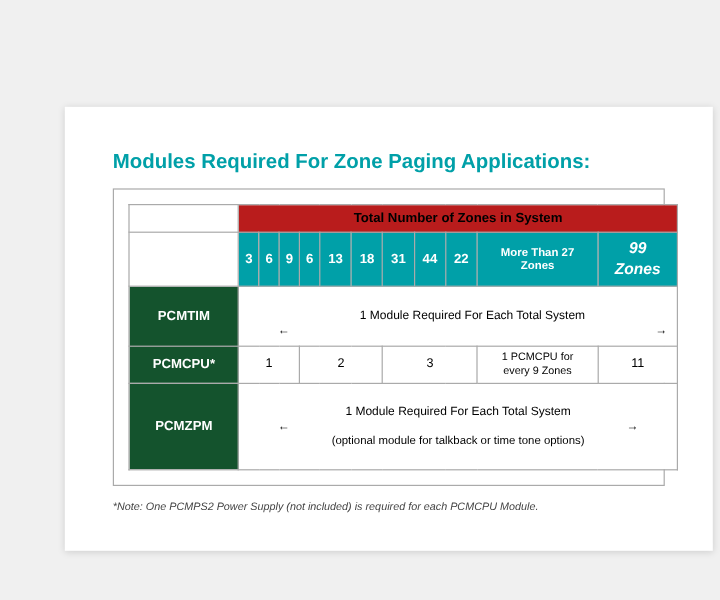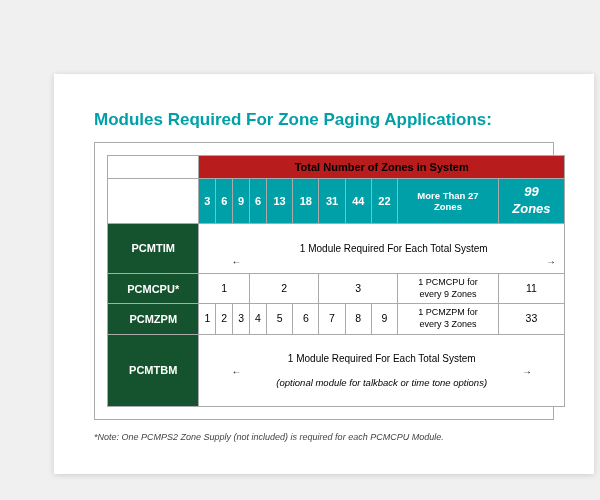--- a/index.html
+++ b/index.html
@@ -120,43 +120,29 @@
 
         <tr class="row-label">
           <td class="label-cell">PCMCPU*</td>
           <td colspan="3">1</td>
           <td colspan="3">2</td>
           <td colspan="3">3</td>
           <td style="font-size:9px;line-height:1.3;">1 PCMCPU for<br>every 9 Zones</td>
           <td>11</td>
         </tr>
 
+
         <tr class="row-label">
           <td class="label-cell">PCMZPM</td>
-          <td>1</td>
-          <td>2</td>
-          <td>3</td>
-          <td>4</td>
-          <td>5</td>
-          <td>6</td>
-          <td>7</td>
-          <td>8</td>
-          <td>9</td>
-          <td style="font-size:9px;line-height:1.3;">1 PCMZPM for<br>every 3 Zones</td>
-          <td>33</td>
-        </tr>
-
-        <tr class="row-label">
-          <td class="label-cell">PCMTBM</td>
           <td colspan="11" class="arrow-cell" style="font-size:10px; padding:5px 4px;">
             <span style="display:block;text-align:center;position:relative;">
               <span style="position:absolute;left:4px;">←</span>
               1 Module Required For Each Total System
               <span style="position:absolute;right:4px;">→</span>
             </span>
-            <span style="display:block;text-align:center;font-size:9.5px;font-style:italic;">(optional module for talkback or time tone options)</span>
+            <span style="display:block;text-align:center;font-size:9.5px;">(optional module for talkback or time tone options)</span>
           </td>
         </tr>
       </tbody>
     </table>
   </div>
-  <div class="footnote">*Note: One PCMPS2 Zone Supply (not included) is required for each PCMCPU Module.</div>
+  <div class="footnote">*Note: One PCMPS2 Power Supply (not included) is required for each PCMCPU Module.</div>
 </div>
 
 </body></html>

